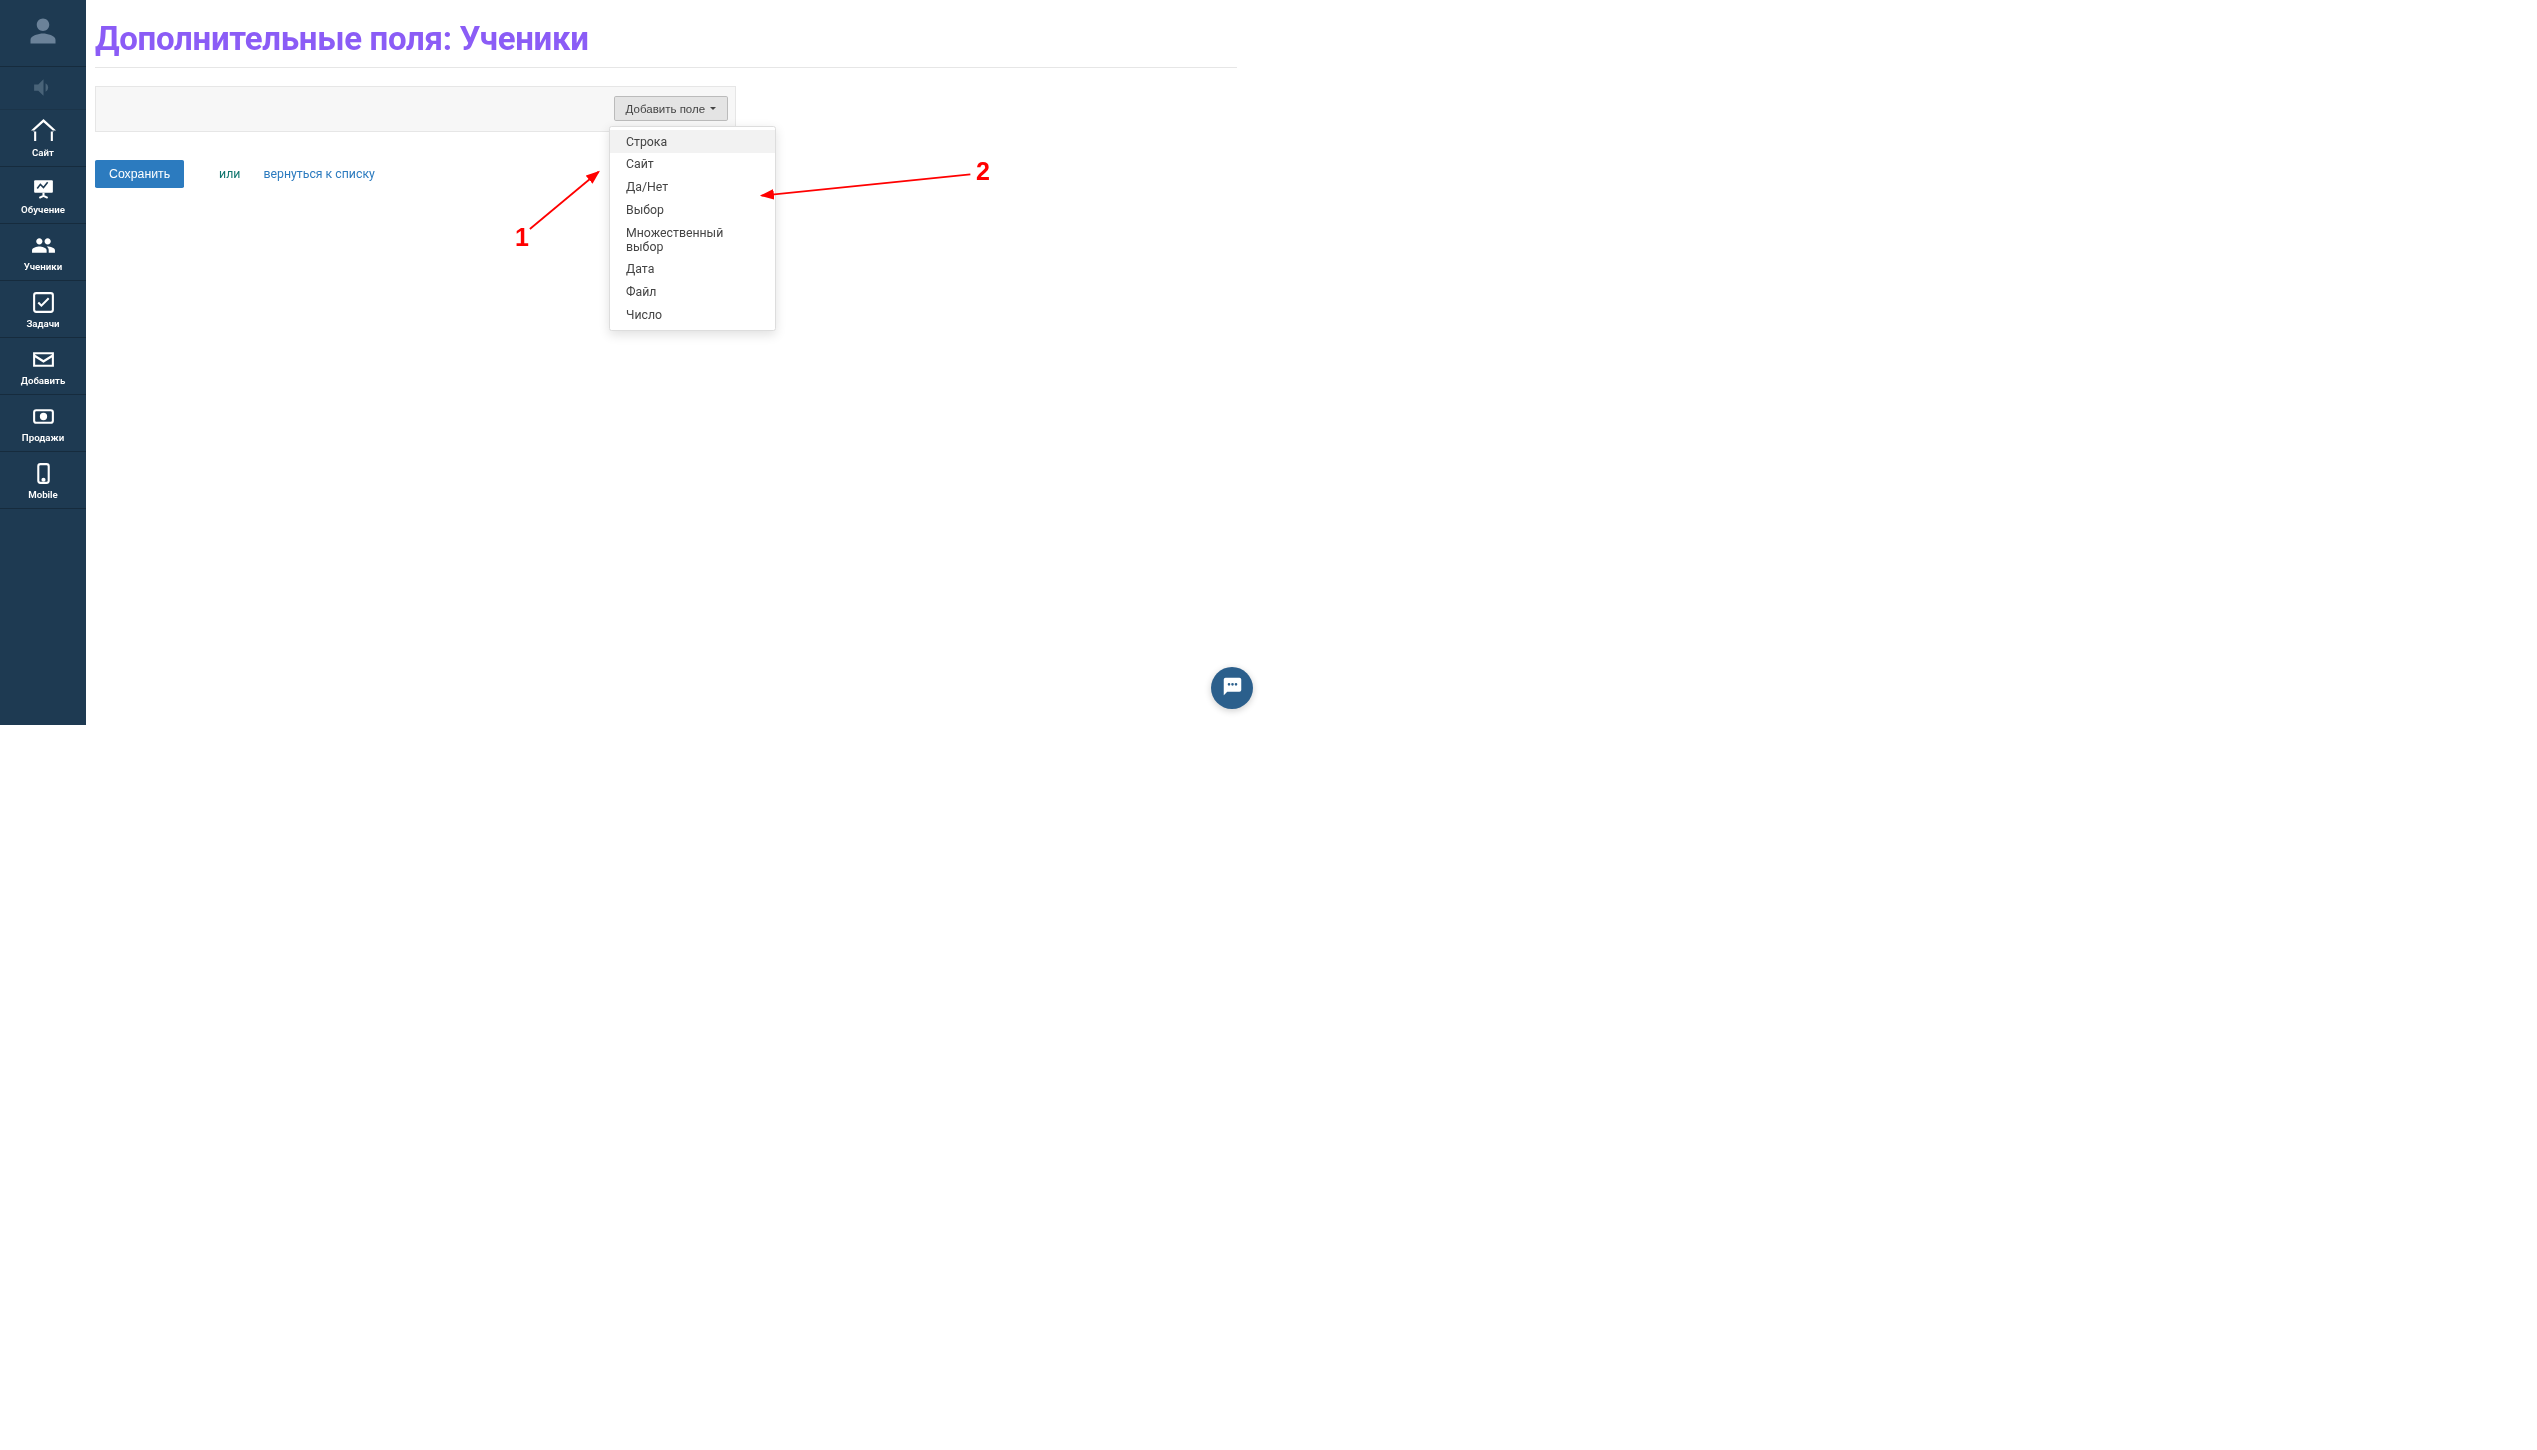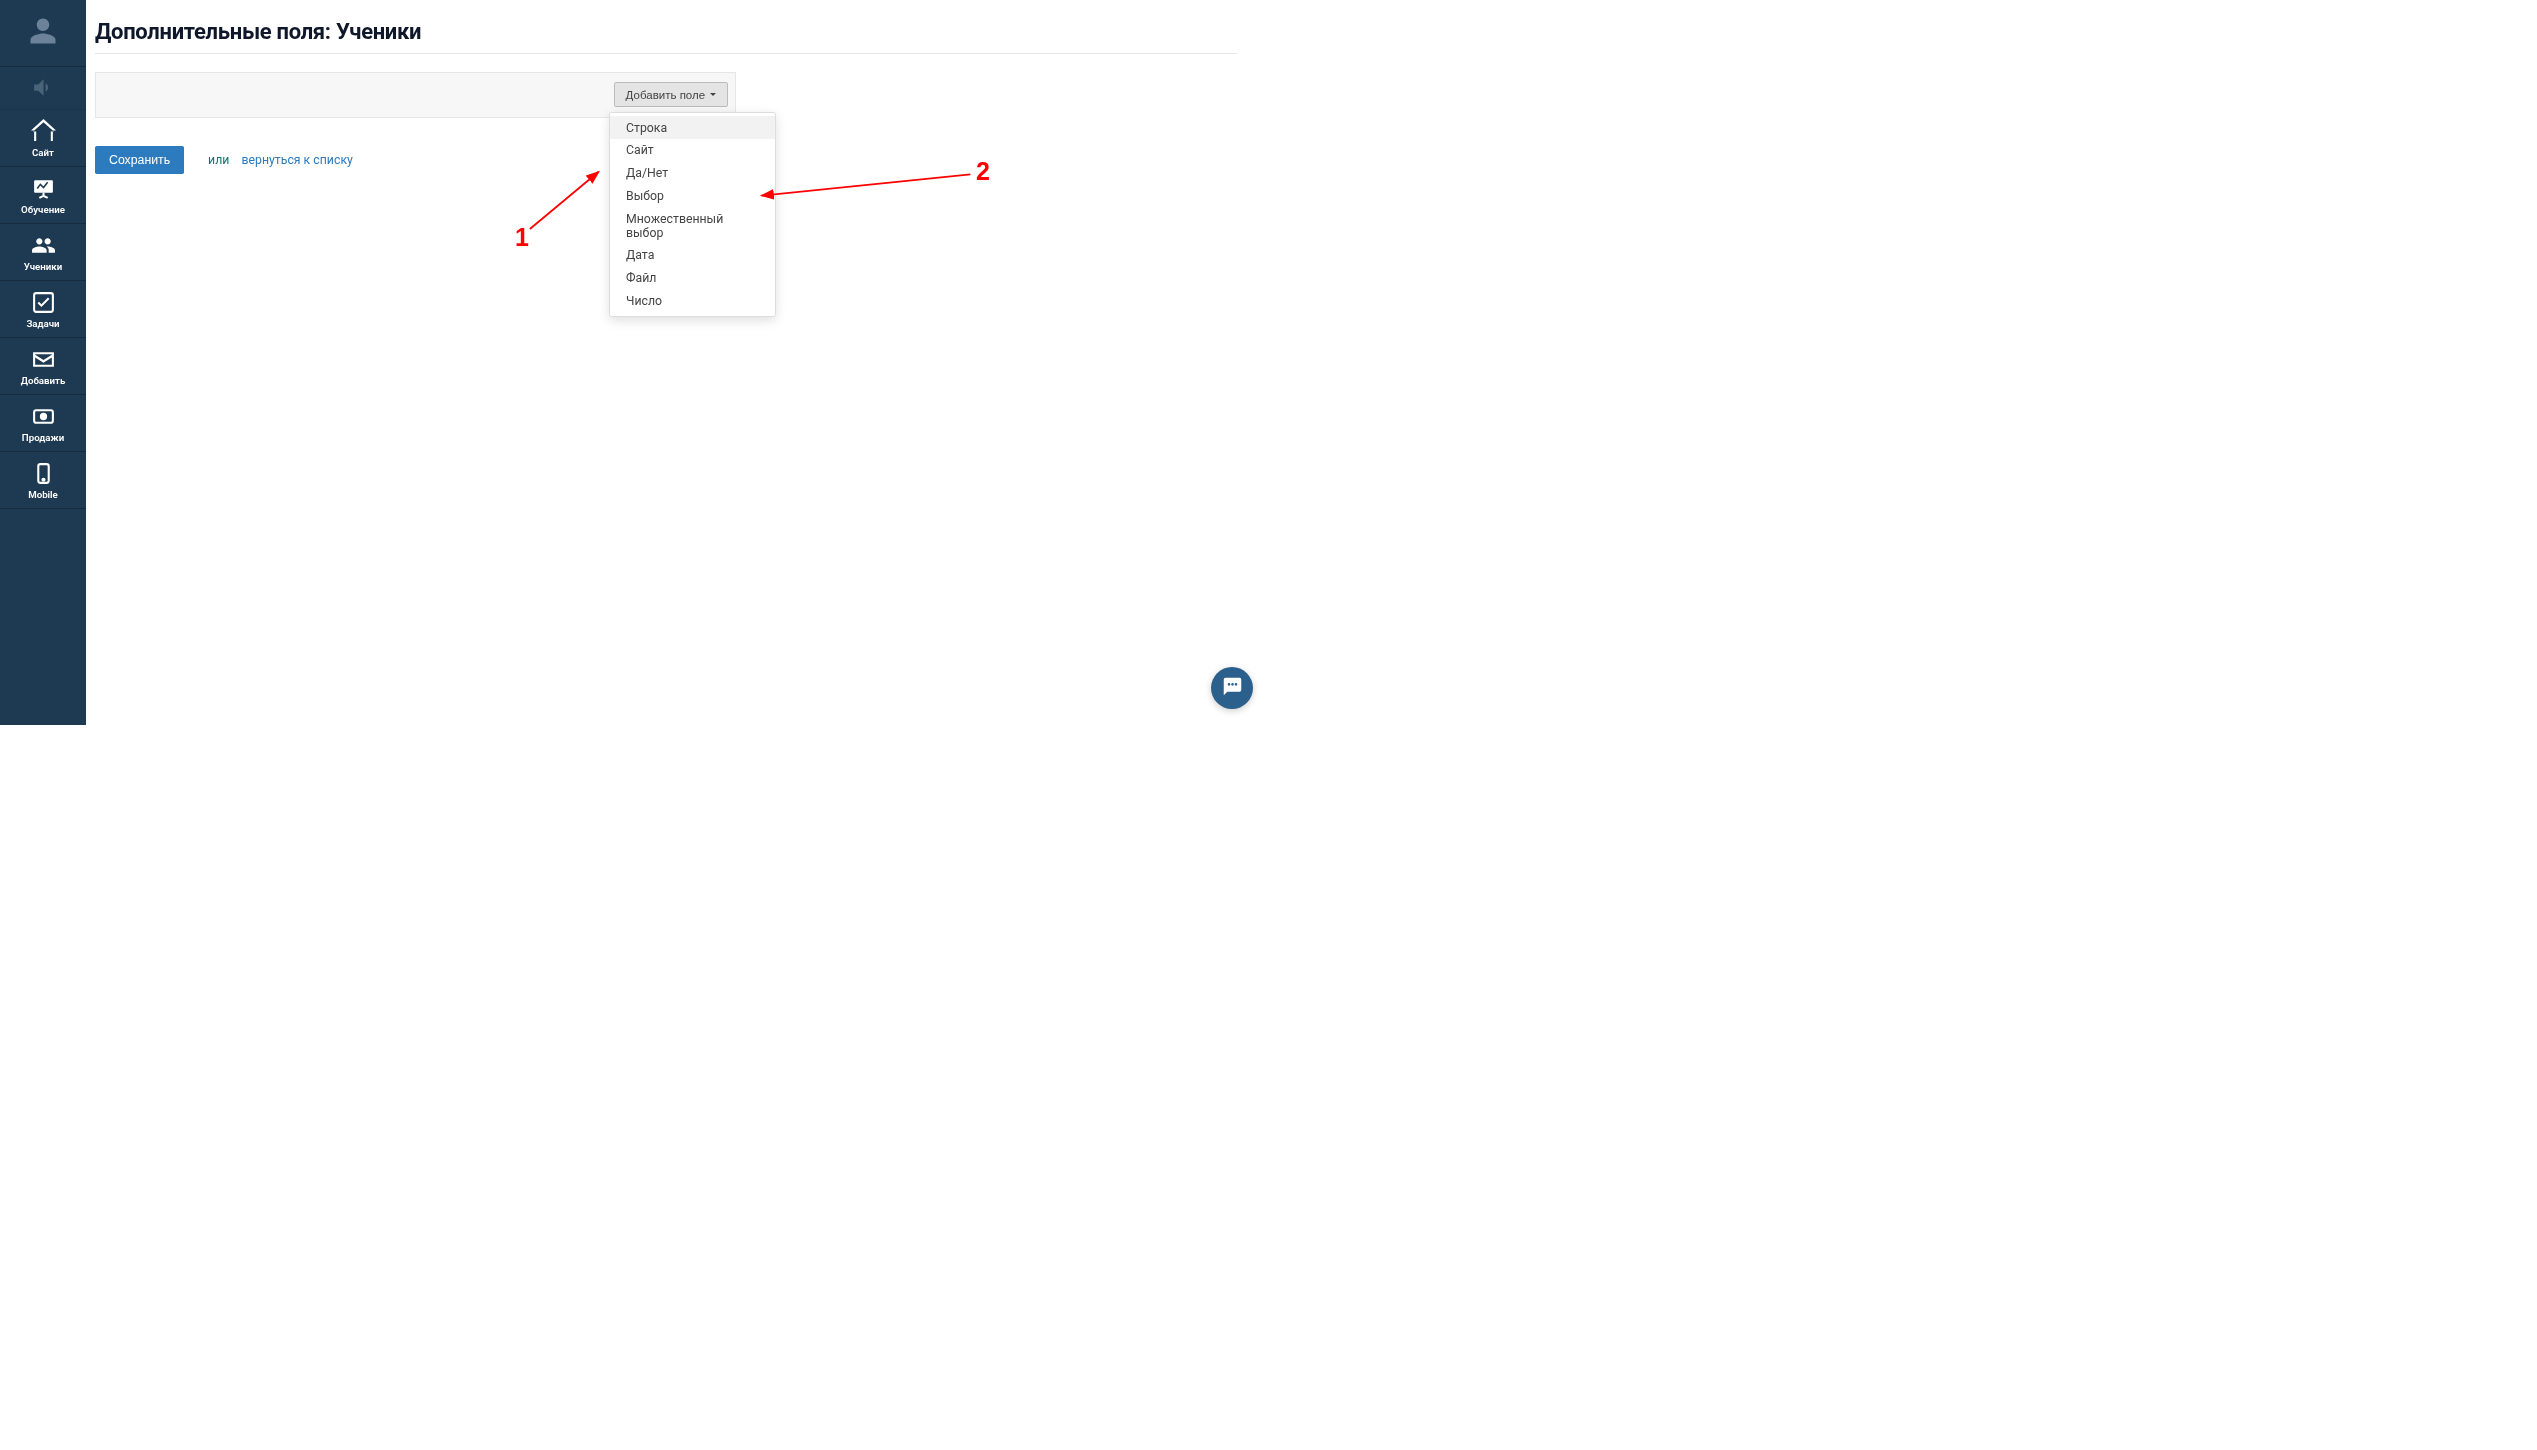--- a/index.html
+++ b/index.html
@@ -27,21 +27,21 @@
 
   
   .main {
     position: absolute; left: 63px; top: 0; right: 0; bottom: 0;
     padding: 19.4px 32px 0 32px;
   }
   .app-title {
     font-size: 30px; font-weight: 700; color: #bfbfbf; margin-bottom: 21px; letter-spacing: -0.4px;
   }
   .page-title {
-    font-size: 22px; font-weight: 700; color: #0f172a; margin-bottom: 8.8px; letter-spacing: -0.3px;
+    font-size: 33px; font-weight: 700; color: #8b5cf6; margin-bottom: 8.8px; letter-spacing: -0.3px;
   }
   .divider {
     height: 0.9px; background: #e6e6e6; width: 100%; margin-bottom: 17.6px;
   }
 
   .panel {
     border: 0.9px solid #e6e6e6; background: #f7f7f7; width: 641px; min-height: 46px;
     display: flex; justify-content: flex-end; align-items: center; padding: 7px 7px;
     position: relative;
   }
@@ -58,21 +58,21 @@
     position: absolute; top: 39px; left: 513px; width: 167px;
     background: #fff; border: 0.9px solid #ddd; border-radius: 2.6px;
     box-shadow: 0 3.5px 10.6px rgba(0,0,0,0.12); z-index: 10; padding: 3.5px 0;
   }
   .dropdown-item {
     padding: 4.4px 16px; font-size: 12.3px; color: #444; cursor: pointer;
   }
   .dropdown-item:hover, .dropdown-item.active { background: #f2f2f2; }
 
   .action-row {
-    margin-top: 28px; display: flex; align-items: center; gap: 12px; font-size: 12.3px;
+    margin-top: 28px; display: flex; align-items: center; gap: 23px; font-size: 12.3px;
   }
   .save-button {
     background: #2c7bbf; color: #fff; border: none; font-size: 12.3px;
     padding: 7px 14px; cursor: pointer; border-radius: 1.8px;
   }
   .or-text { color: #0f766e; margin-left: 12px; }
   .return-link { color: #2c7bbf; text-decoration: none; cursor: pointer; }
 
   
   .annotations { position: absolute; left: 63px; top: 0; right: 0; bottom: 0; pointer-events: none; z-index: 20; }

